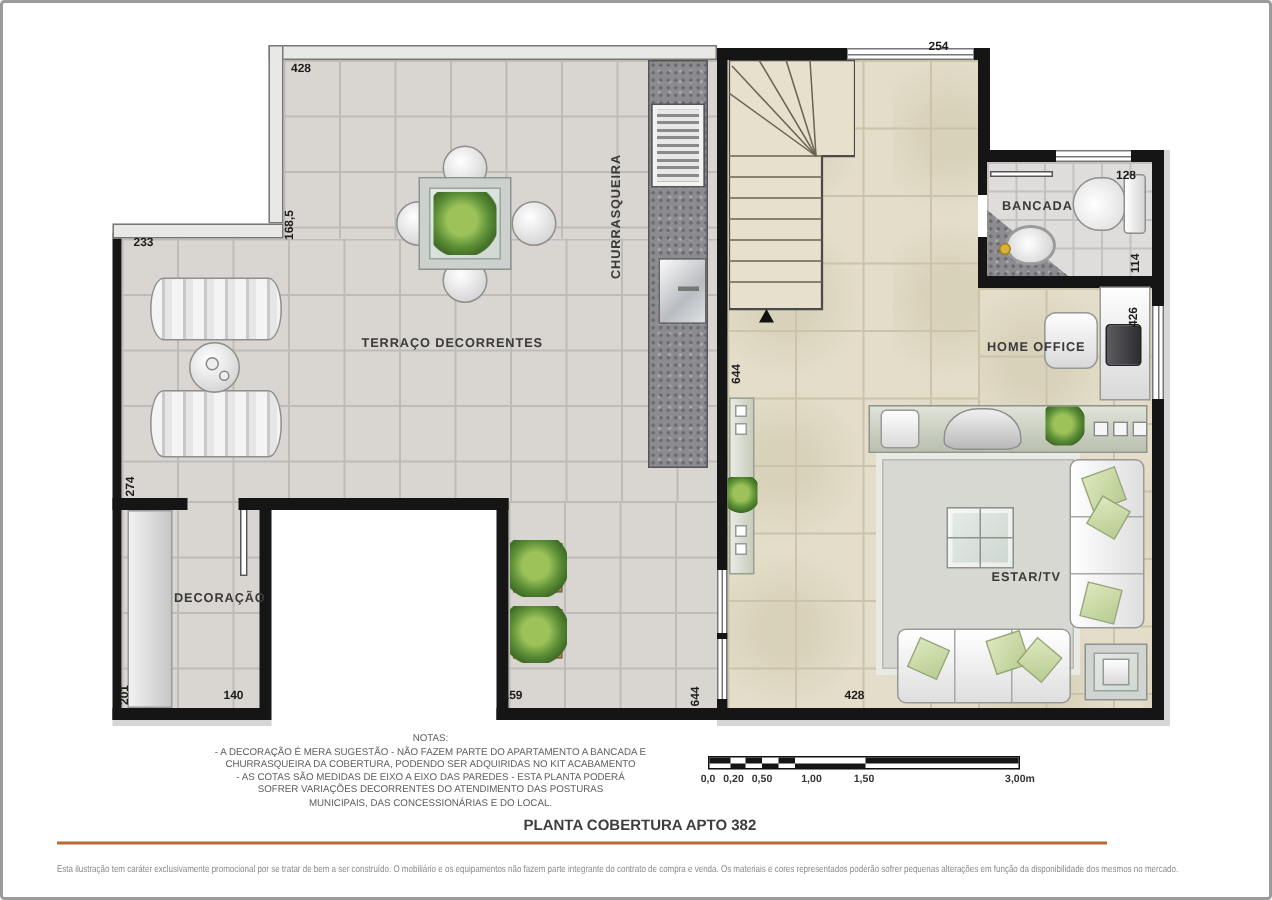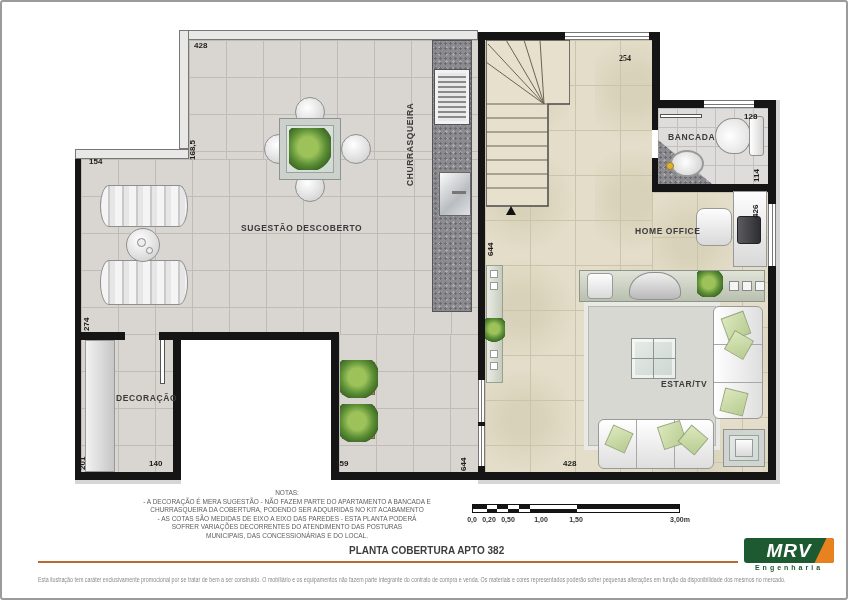--- a/index.html
+++ b/index.html
@@ -158,38 +158,38 @@
   <div class="abs pillow" style="left:680px;top:427px;width:22px;height:22px;transform:rotate(40deg);"></div>
   <div class="abs fw" style="left:711px;top:304px;width:50px;height:113px;border-radius:6px;background:linear-gradient(90deg,#ffffff,#dedede);"></div>
   <div class="abs" style="left:712px;top:342px;width:48px;height:1px;background:#a8a8a8;"></div>
   <div class="abs" style="left:712px;top:380px;width:48px;height:1px;background:#a8a8a8;"></div>
   <div class="abs pillow" style="left:722px;top:312px;width:24px;height:24px;transform:rotate(-20deg);"></div>
   <div class="abs pillow" style="left:726px;top:332px;width:22px;height:22px;transform:rotate(30deg);"></div>
   <div class="abs pillow" style="left:720px;top:388px;width:24px;height:24px;transform:rotate(14deg);"></div>
   <div class="abs glass" style="left:721px;top:427px;width:42px;height:38px;box-shadow:inset 0 0 0 5px rgba(255,255,255,.55), inset 0 0 0 6px #9aa39c;"></div>
   <div class="abs fw" style="left:733px;top:437px;width:18px;height:18px;"></div>
 
-  <div class="abs room" style="left:239px;top:221px;">SUGESTÃO DESCOBERTO</div>
+  <div class="abs room" style="left:239px;top:221px;">TERRAÇO DECORRENTES</div>
   <div class="abs room vtext" style="left:403px;top:94px;height:90px;">CHURRASQUEIRA</div>
   <div class="abs room" style="left:114px;top:391px;">DECORAÇÃO</div>
   <div class="abs room" style="left:666px;top:130px;">BANCADA</div>
-  <div class="abs room" style="left:588px;top:224px;padding-left:45px;">HOME OFFICE</div>
+  <div class="abs room" style="left:611px;top:224px;padding-left:45px;">HOME OFFICE</div>
   <div class="abs room" style="left:635px;top:377px;margin-left:24px;">ESTAR/TV</div>
 
   <div class="abs dim" style="left:192px;top:39px;">428</div>
   <div class="abs dim vtext" style="left:186px;top:120px;height:38px;">168,5</div>
-  <div class="abs dim" style="left:87px;top:155px;">154</div>
+  <div class="abs dim" style="left:87px;top:155px;">233</div>
   <div class="abs dim vtext" style="left:80px;top:303px;height:26px;">274</div>
   <div class="abs dim vtext" style="left:76px;top:444px;height:24px;">201</div>
   <div class="abs dim" style="left:147px;top:457px;">140</div>
   <div class="abs dim" style="left:333px;top:457px;">159</div>
   <div class="abs dim vtext" style="left:457px;top:443px;height:26px;">644</div>
   <div class="abs dim" style="left:561px;top:457px;">428</div>
   <div class="abs dim vtext" style="left:484px;top:228px;height:26px;">644</div>
-  <div class="abs dim" style="left:617px;top:52px;font-family:Liberation Serif, serif;">254</div>
+  <div class="abs dim" style="left:617px;top:24px;">254</div>
   <div class="abs dim" style="left:742px;top:110px;">128</div>
   <div class="abs dim vtext" style="left:750px;top:156px;height:24px;">114</div>
   <div class="abs dim vtext" style="left:749px;top:190px;height:26px;">426</div>
 
   <div class="abs" style="left:125px;top:487px;width:320px;text-align:center;">
     <div class="note">NOTAS:</div>
     <div class="note">- A DECORAÇÃO É MERA SUGESTÃO - NÃO FAZEM PARTE DO APARTAMENTO A BANCADA E</div>
     <div class="note">CHURRASQUEIRA DA COBERTURA, PODENDO SER ADQUIRIDAS NO KIT ACABAMENTO</div>
     <div class="note">- AS COTAS SÃO MEDIDAS DE EIXO A EIXO DAS PAREDES - ESTA PLANTA  PODERÁ</div>
     <div class="note">SOFRER VARIAÇÕES DECORRENTES DO ATENDIMENTO DAS POSTURAS</div>
@@ -211,23 +211,16 @@
     <span class="abs" style="left:487px;transform:translateX(-50%);">0,20</span>
     <span class="abs" style="left:506px;transform:translateX(-50%);">0,50</span>
     <span class="abs" style="left:539px;transform:translateX(-50%);">1,00</span>
     <span class="abs" style="left:574px;transform:translateX(-50%);">1,50</span>
     <span class="abs" style="left:678px;transform:translateX(-50%);">3,00m</span>
   </div>
 
   <div class="abs" style="left:347px;top:543px;font-size:10px;font-weight:bold;color:#3d3d3d;white-space:nowrap;">PLANTA COBERTURA APTO 382</div>
   <div class="abs" style="left:36px;top:559px;width:700px;height:2px;background:#b96a32;"></div>
 
-  <div class="abs" style="left:742px;top:536px;width:90px;height:34px;">
-    <div class="abs" style="left:0;top:0;width:90px;height:25px;background:#1d5a32;border-radius:3px;overflow:hidden;">
-      <div class="abs" style="right:0;top:0;width:30px;height:25px;background:#e8821e;clip-path:polygon(100% 0,100% 100%,35% 100%,75% 0);"></div>
-      <div class="abs" style="left:0;top:0;width:90px;height:25px;color:#fff;font-size:19px;font-weight:bold;font-style:italic;text-align:center;line-height:25px;letter-spacing:1px;">MRV</div>
-    </div>
-    <div class="abs" style="left:0;top:26px;width:90px;text-align:center;font-size:7px;font-weight:bold;color:#1d5a32;letter-spacing:3px;">Engenharia</div>
-  </div>
 
   <div class="abs" style="left:36px;top:574px;font-size:6.5px;color:#8a8a8a;white-space:nowrap;transform:scaleX(0.82);transform-origin:left top;">Esta ilustração tem caráter exclusivamente promocional por se tratar de bem a ser construído. O mobiliário e os equipamentos não fazem parte integrante do contrato de compra e venda. Os materiais e cores representados poderão sofrer pequenas alterações em função da disponibilidade dos mesmos no mercado.</div>
 
 </div>
 
 </body></html>

